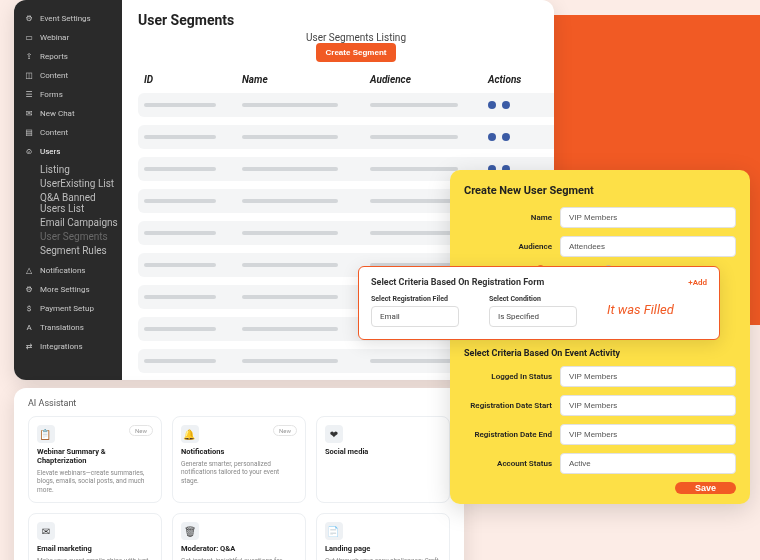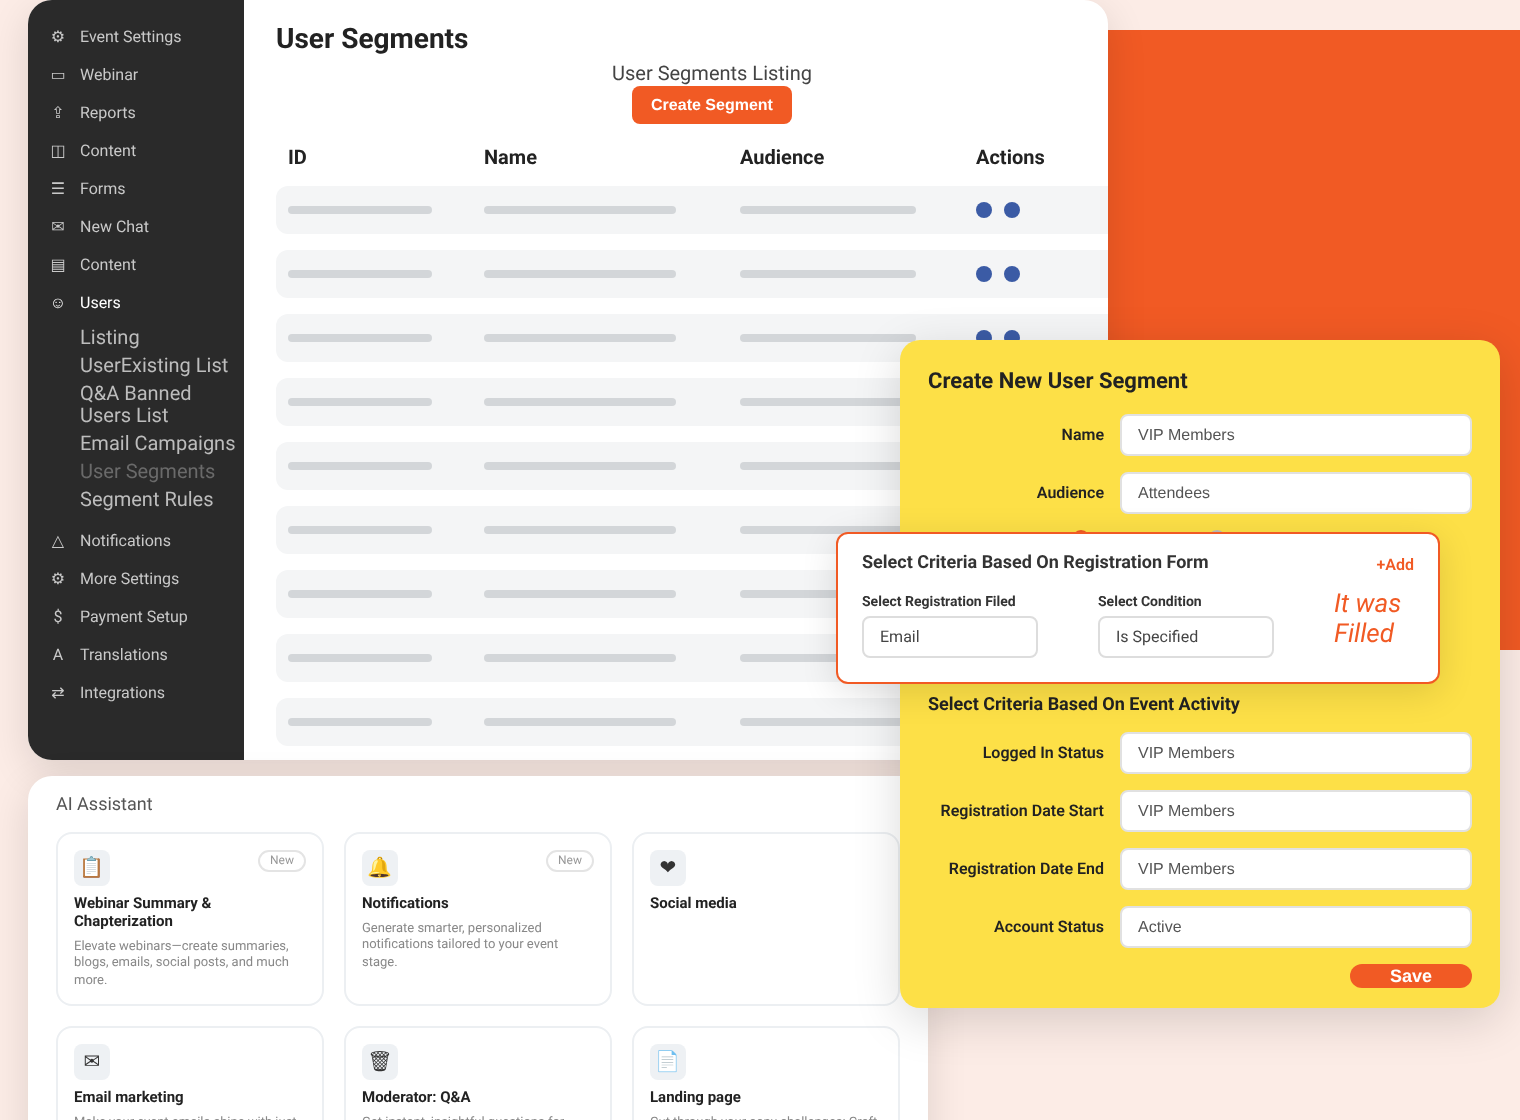--- a/index.html
+++ b/index.html
@@ -81,20 +81,21 @@
   .btn-primary {
     background:#f15a24; color:#fff; border:none; border-radius:4px;
     padding:5px 10px; font-size:8px; font-weight:600; cursor:pointer;
   }
 
   .table-head, .table-row {
     display:grid;
     grid-template-columns: 90px 120px 110px 80px;
     gap:8px;
     align-items:center;
+    font-style:italic;
   }
   .table-head { font-size:10px; font-weight:700; color:#222; padding:4px 6px; }
   .table-body { display:flex; flex-direction:column; gap:8px; margin-top:4px;}
   .table-row {
     background:#f4f5f6; border-radius:6px; padding:8px 6px;
   }
   .skel { height:4px; background:#d3d6d9; border-radius:3px; width:80%;}
   .actions { display:flex; gap:6px; }
   .dot { width:8px; height:8px; border-radius:50%; background:#3b5ba5; }
 
@@ -129,21 +130,21 @@
   .btn-save {
     background:#f15a24; color:#fff; border:none; border-radius:14px;
     padding:1px 20px; font-size:9px; font-weight:600; cursor:pointer;
   }
 
   
   .criteria-popout {
     position:absolute;
     right: 40px;
     top: 266px;
-    width: 302px;
+    width: 362px;
     background:#fff;
     border:1.5px solid #f15a24;
     border-radius:6px;
     padding:10px 12px 12px 12px;
     box-shadow: 0 4px 18px rgba(0,0,0,0.12);
     z-index: 10;
   }
   .criteria-head { display:flex; justify-content:space-between; align-items:center; margin-bottom:8px; }
   .criteria-head .t { font-size:9px; font-weight:700; }
   .add-link { color:#f15a24; font-size:8px; font-weight:600; cursor:pointer; }

